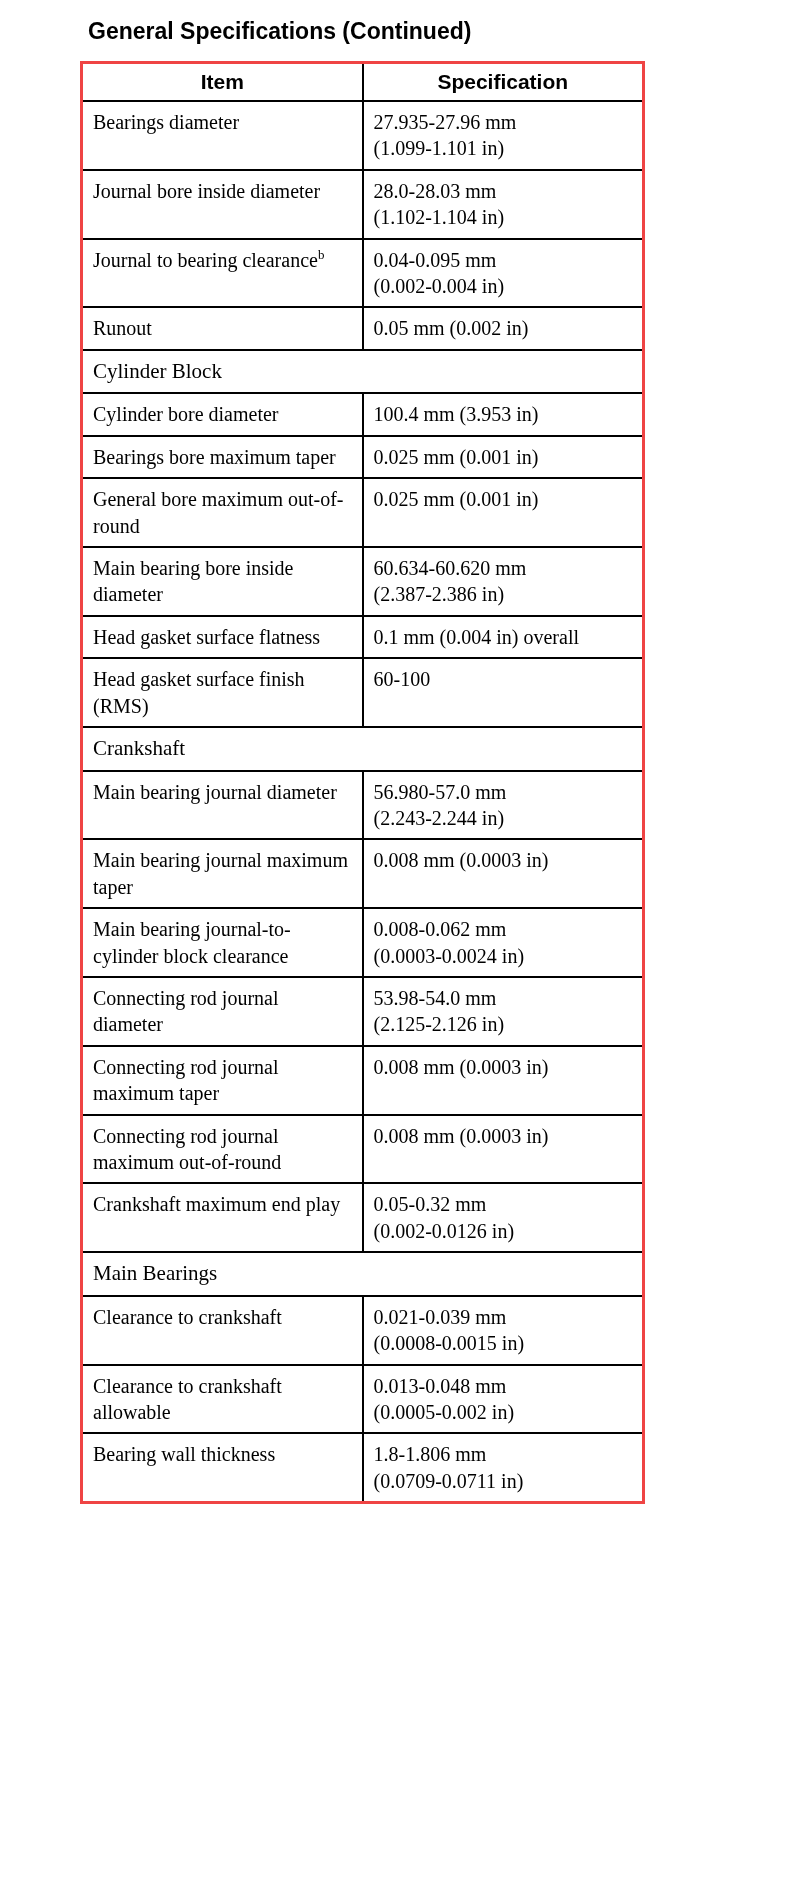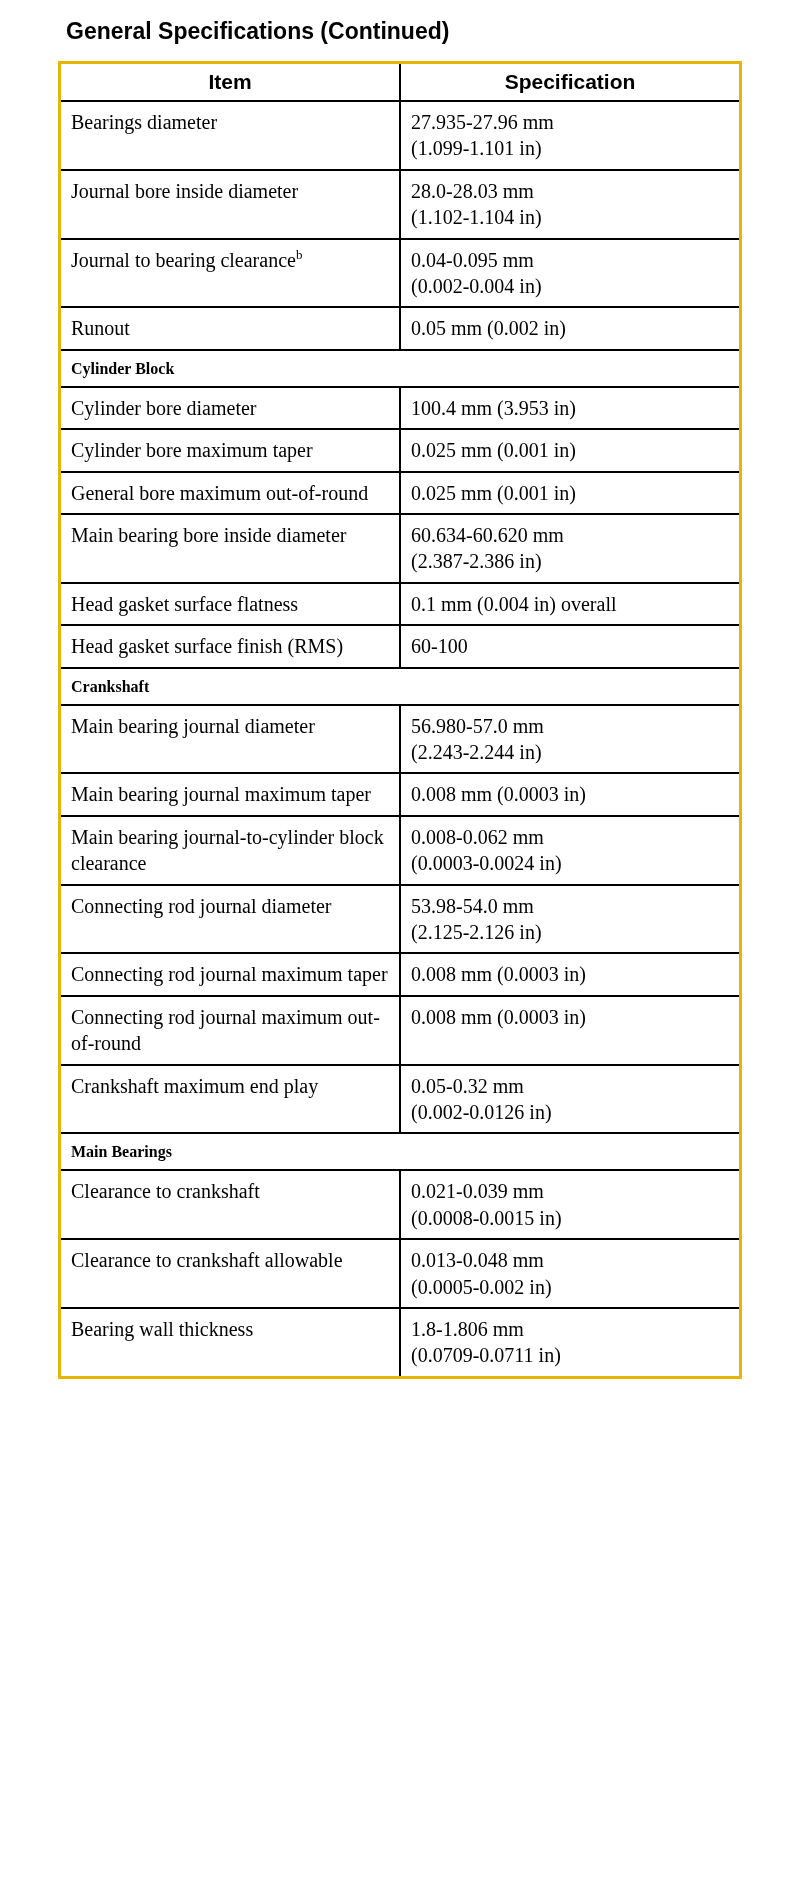--- a/index.html
+++ b/index.html
@@ -4,32 +4,32 @@
 <style>
   * { margin: 0; padding: 0; box-sizing: border-box; }
   html, body { background: #ffffff; }
   body {
     width: 800px;
     min-height: 1904px;
     color: #000;
     font-family: "Liberation Serif", serif;
   }
   .page {
-    padding: 12px 0 0 58px;
+    padding: 12px 0 0 80px;
   }
   .title {
     font-family: "Liberation Sans", sans-serif;
     font-weight: bold;
     font-size: 23px;
     margin: 6px 0 16px 8px;
   }
   table.spec-table {
     border-collapse: collapse;
-    width: 684px;
-    border: 3px solid #eab308;
+    width: 565px;
+    border: 3px solid #ef4444;
     table-layout: fixed;
   }
   th, td {
     border: 2px solid #000;
     vertical-align: top;
   }
   th {
     font-family: "Liberation Sans", sans-serif;
     font-weight: bold;
     font-size: 21px;
@@ -37,22 +37,22 @@
     padding: 6px 8px;
   }
   td {
     font-size: 20px;
     line-height: 1.32;
     padding: 7px 10px;
   }
   td.item { text-align: left; }
   td.spec { text-align: left; }
   td.section {
-    font-weight: bold;
-    font-size: 16px;
+    font-weight: normal;
+    font-size: 21px;
     text-align: left;
   }
   sup {
     font-size: 13px;
     line-height: 0;
   }
 </style>
 </head>
 <body>
 
@@ -88,21 +88,21 @@
           <td class="spec">0.05 mm (0.002 in)</td>
         </tr>
         <tr>
           <td colspan="2" class="section">Cylinder Block</td>
         </tr>
         <tr>
           <td class="item">Cylinder bore diameter</td>
           <td class="spec">100.4 mm (3.953 in)</td>
         </tr>
         <tr>
-          <td class="item">Cylinder bore maximum taper</td>
+          <td class="item">Bearings bore maximum taper</td>
           <td class="spec">0.025 mm (0.001 in)</td>
         </tr>
         <tr>
           <td class="item">General bore maximum out-of-round</td>
           <td class="spec">0.025 mm (0.001 in)</td>
         </tr>
         <tr>
           <td class="item">Main bearing bore inside diameter</td>
           <td class="spec">60.634-60.620 mm<br>(2.387-2.386 in)</td>
         </tr>

